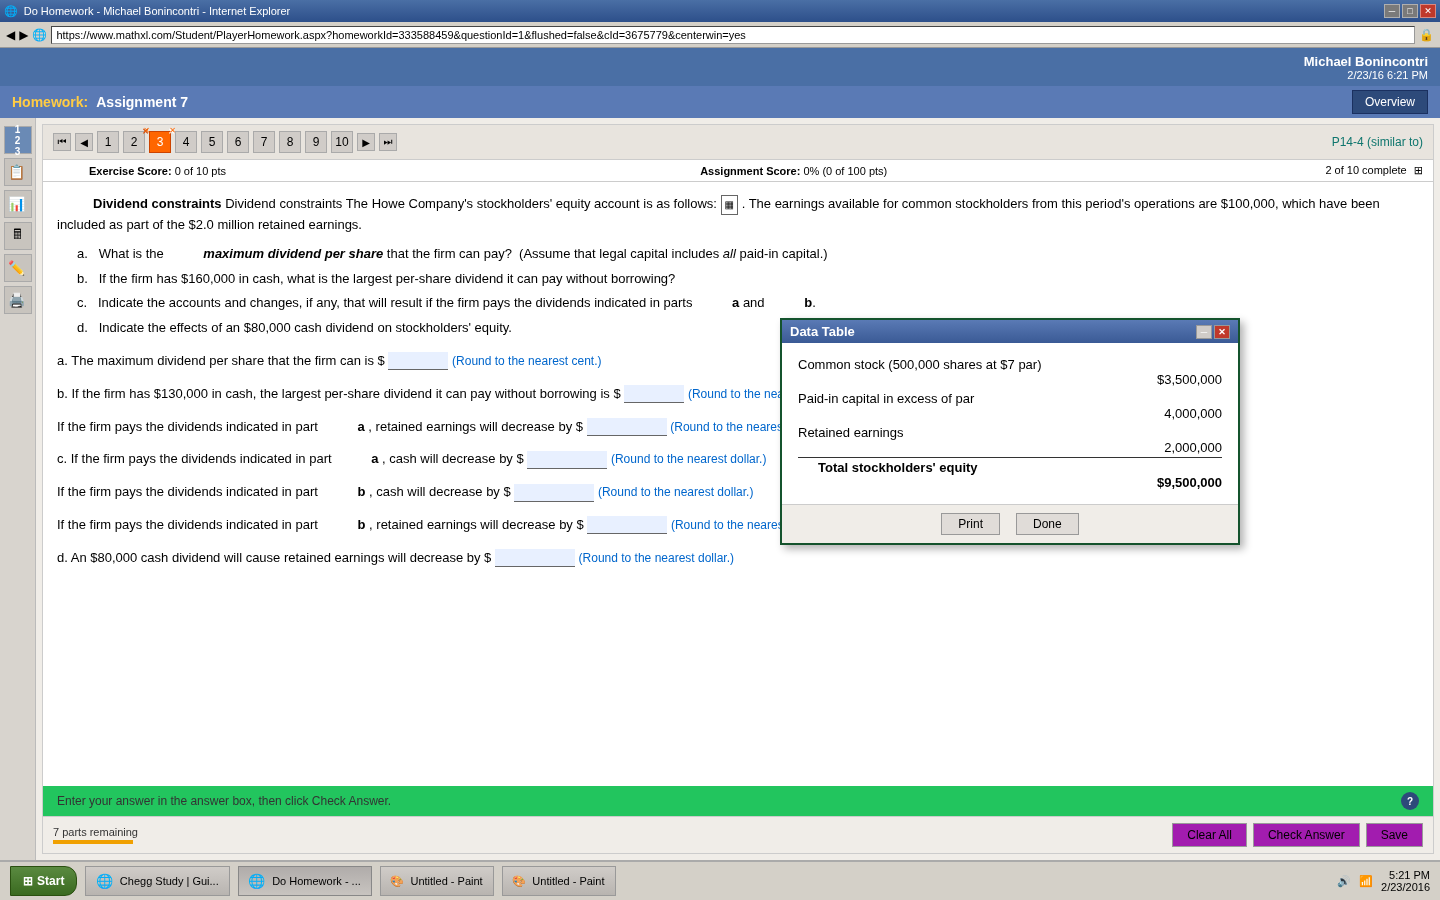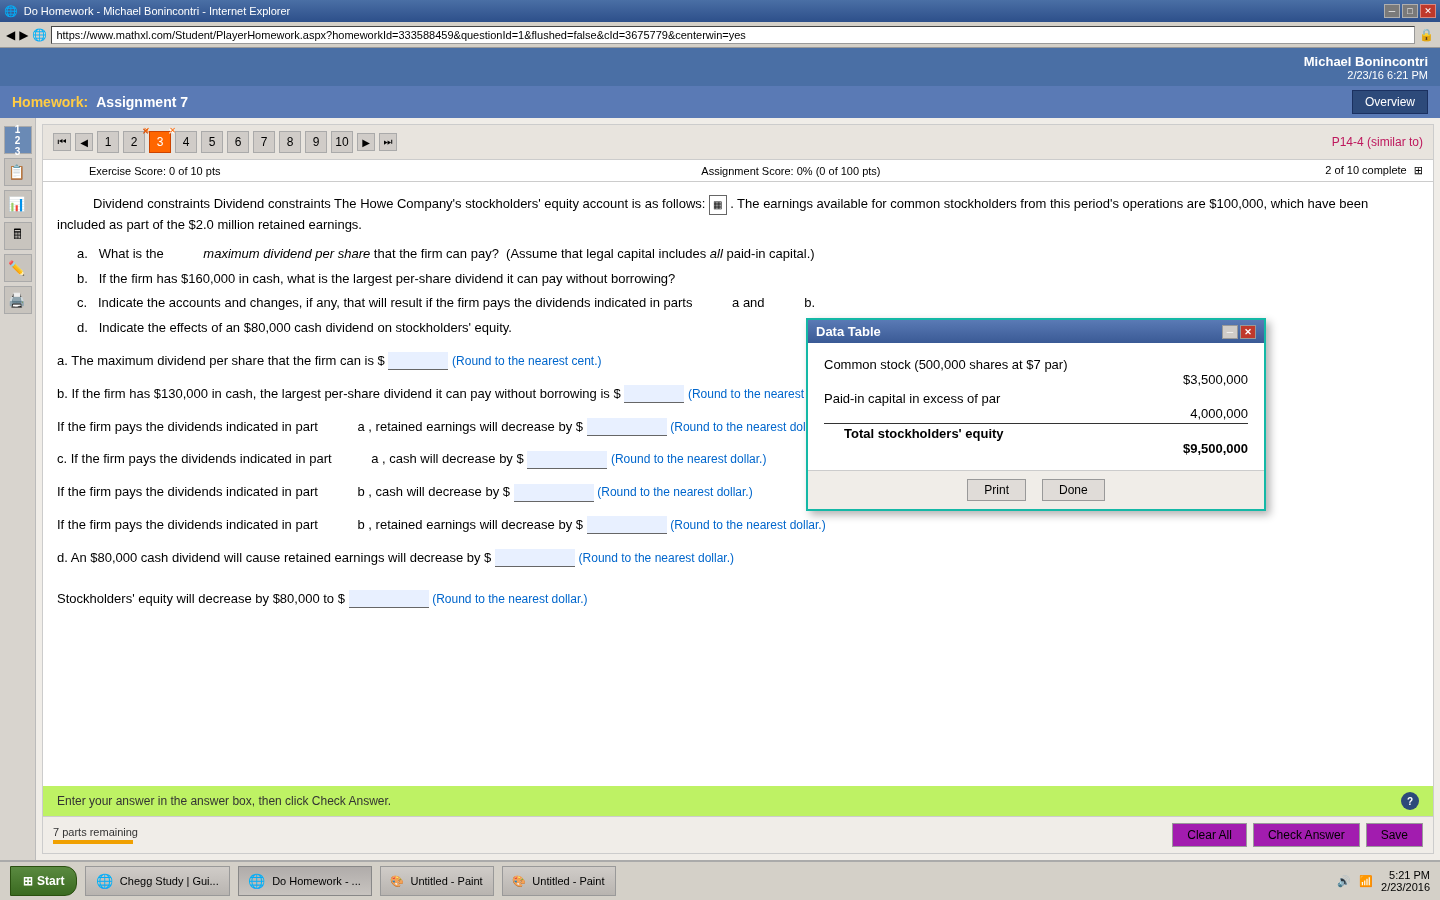--- a/index.html
+++ b/index.html
@@ -162,44 +162,44 @@
     #question-body {
       padding: 12px 14px;
       flex: 1;
       overflow-y: auto;
       font-size: 13px;
       line-height: 1.6;
     }
 
     .question-text { margin-bottom: 8px; }
     .italic { font-style: italic; }
-    .bold { font-weight: normal; padding-left: 36px; }
+    .bold { font-weight: bold; padding-left: 36px; }
     
     .sub-questions { margin-bottom: 12px; }
     .sub-q { margin-bottom: 4px; margin-left: 20px; }
     .answer-input {
       border: none;
       border-bottom: 1px solid #666;
       background: #e8f0ff;
       width: 60px;
       height: 18px;
       font-size: 12px;
       text-align: center;
     }
     .answer-input.wide { width: 80px; }
     .round-note { color: #0066cc; font-size: 12px; }
 
     
     #data-table-popup {
       position: absolute;
       top: 200px;
-      left: 806px;
+      left: 780px;
       width: 460px;
       background: white;
-      border: 2px solid #14b8a6;
+      border: 2px solid #14532d;
       box-shadow: 4px 4px 8px rgba(0,0,0,0.3);
       z-index: 100;
     }
     #data-table-header {
       background: linear-gradient(to bottom, #5a7ab5, #3a5a95);
       color: white;
       padding: 4px 8px;
       display: flex;
       justify-content: space-between;
       align-items: center;
@@ -302,21 +302,21 @@
       background: #a21caf;
       border: 1px solid #999;
       cursor: pointer;
       font-size: 12px;
     }
 
     #instruction-bar {
       padding: 6px 14px;
       font-size: 12px;
       color: #333;
-      background: #bef264;
+      background: #22c55e;
       border-bottom: 1px solid #ccc;
       display: flex;
       justify-content: space-between;
       align-items: center;
     }
 
     #actions-row {
       padding: 6px 10px;
       display: flex;
       align-items: center;
@@ -326,21 +326,21 @@
 
     .ref-icon {
       width: 18px; height: 18px;
       background: #2d4a7a;
       color: white;
       border-radius: 50%;
       display: flex; align-items: center; justify-content: center;
       font-size: 10px; font-weight: bold;
     }
 
-    #similar-ref { font-size: 12px; color: #be185d; }
+    #similar-ref { font-size: 12px; color: #0f766e; }
 
     .ie-icon { color: #1a6abf; font-size: 14px; }
   </style>
 </head>
 <body>
 
 <div id="title-bar">
   <div id="title-bar-left">
     <span style="color:#4a90d9;">🌐</span>
     <span>Do Homework - Michael Bonincontri - Internet Explorer</span>
@@ -491,25 +491,20 @@
         <input class="answer-input wide" style="">
         <span class="round-note">(Round to the nearest dollar.)</span>
       </div>
 
       <div style="margin-bottom:20px;">
         <span>d.  An $80,000 cash dividend will cause retained earnings will decrease by $</span>
         <input class="answer-input wide" style="">
         <span class="round-note">(Round to the nearest dollar.)</span>
       </div>
 
-      <div style="margin-bottom:12px;">
-        <span>Stockholders' equity will decrease by $80,000 to $</span>
-        <input class="answer-input wide" style="">
-        <span class="round-note">(Round to the nearest dollar.)</span>
-      </div>
 
     </div>
 
     <div id="instruction-bar">
       <span>Enter your answer in the answer box, then click Check Answer.</span>
       <div class="ref-icon">?</div>
     </div>
     <div id="actions-row">
       <div>
         <div id="parts-remaining">7 parts remaining</div>
@@ -534,20 +529,24 @@
     </div>
     <div id="data-table-body">
       <div class="dt-row">
         <span class="dt-label">Common stock (500,000 shares at $7 par)</span>
         <span class="dt-value">$3,500,000</span>
       </div>
       <div class="dt-row">
         <span class="dt-label">Paid-in capital in excess of par</span>
         <span class="dt-value">4,000,000</span>
       </div>
+      <div class="dt-row">
+        <span class="dt-label">Retained earnings</span>
+        <span class="dt-value">2,000,000</span>
+      </div>
       <div class="dt-row total">
         <span class="dt-label" style="padding-left:20px;">Total stockholders' equity</span>
         <span class="dt-value">$9,500,000</span>
       </div>
     </div>
     <div id="data-table-footer">
       <button class="dt-action-btn">Print</button>
       <button class="dt-action-btn">Done</button>
     </div>
   </div>

